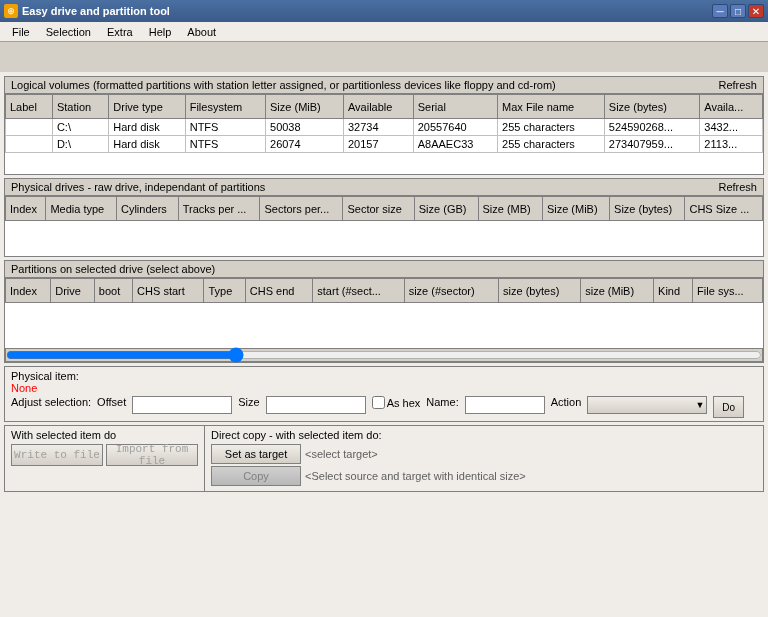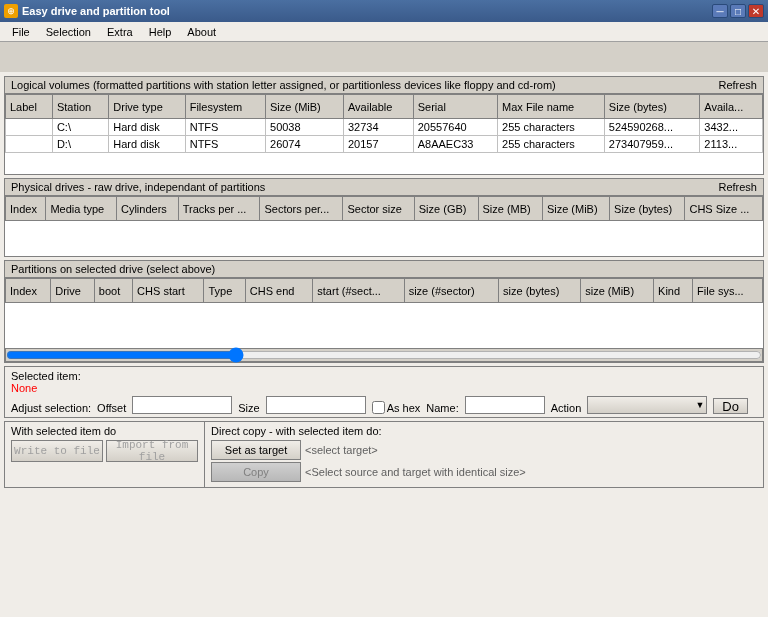--- a/index.html
+++ b/index.html
@@ -159,42 +159,42 @@
 
     
     .selected-area {
       border: 1px solid #808080;
       background: #f0ede8;
       padding: 3px 6px;
     }
     .selected-value { color: red; font-size: 11px; }
     .adjust-row {
       display: flex;
-      align-items: flex-end;
+      align-items: flex-start;
       gap: 6px;
       margin-top: 2px;
     }
     .small-input {
       height: 18px;
       border: 1px solid #808080;
       background: white;
       font-size: 11px;
       padding: 0 2px;
     }
     .offset-input { width: 100px; }
     .size-input { width: 100px; }
     .name-input { width: 80px; }
     .checkbox-label { display: flex; align-items: center; gap: 2px; font-size: 11px; }
     .do-btn {
-      height: 16px;
+      height: 22px;
       padding: 0 8px;
       background: linear-gradient(to bottom, #f0ede8, #d4d0c8);
       border: 1px solid #808080;
       cursor: pointer;
-      font-size: 13px;
+      font-size: 10px;
     }
     .dropdown-btn {
       height: 18px;
       background: linear-gradient(to bottom, #f0ede8, #d4d0c8);
       border: 1px solid #808080;
       cursor: pointer;
       font-size: 11px;
       display: flex; align-items: center;
       padding: 0 2px;
     }
@@ -396,21 +396,21 @@
         <tbody></tbody>
       </table>
     </div>
     <div class="h-scroll-area">
       <input type="range" class="h-scrollbar" min="0" max="100" value="30" style="">
     </div>
   </div>
 
   <div class="selected-area">
     <div>
-      <span>Selected item:</span>
+      <span>Physical item:</span>
     </div>
     <div>
       <span class="selected-value">None</span>
     </div>
     <div class="adjust-row">
       <span>Adjust selection:</span>
       <span>Offset</span>
       <input type="text" class="small-input offset-input" style="">
       <span>Size</span>
       <input type="text" class="small-input size-input" style="">

